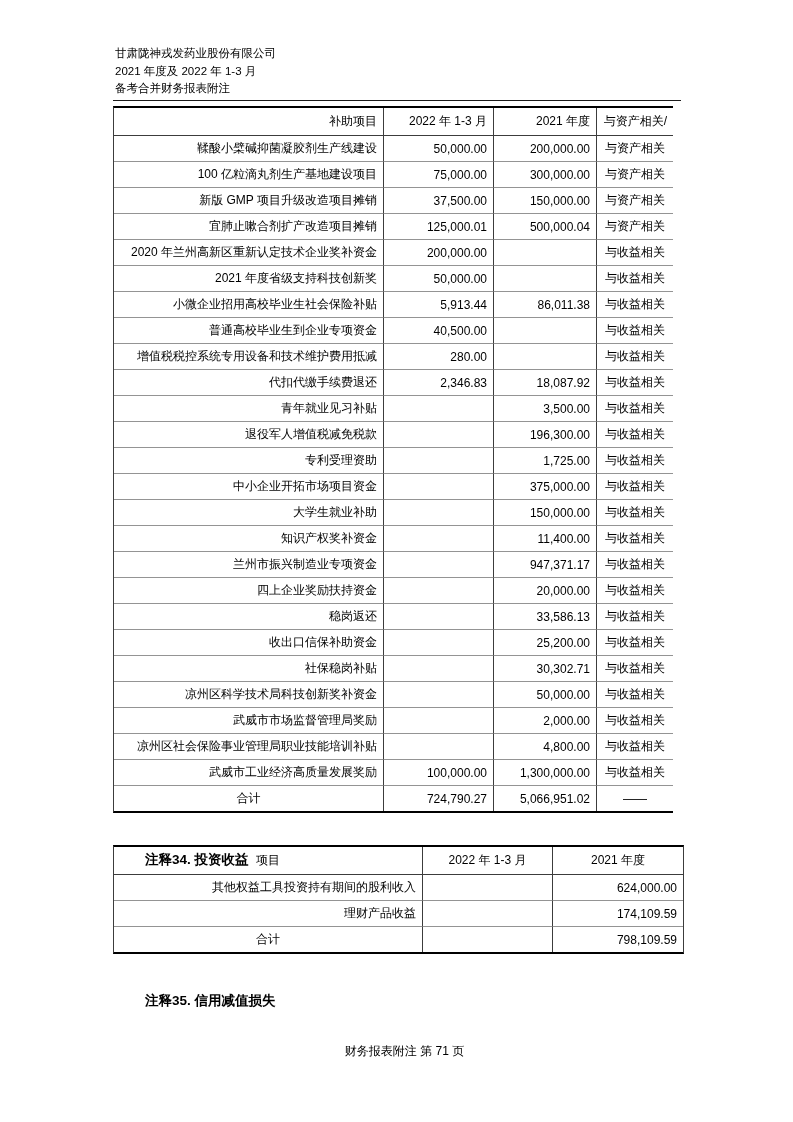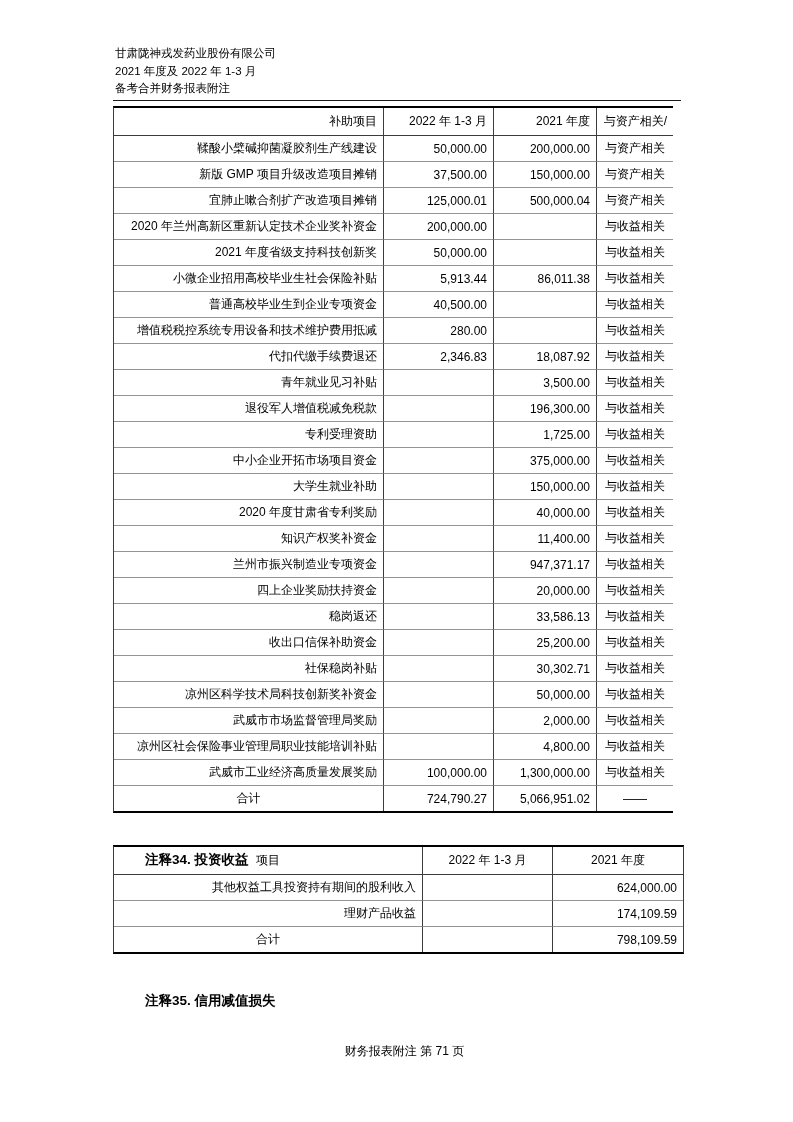--- a/index.html
+++ b/index.html
@@ -79,20 +79,26 @@
       </tr>
     </thead>
     <tbody>
         <tr>
           <td class="c0">鞣酸小檗碱抑菌凝胶剂生产线建设</td>
           <td class="c1">50,000.00</td>
           <td class="c2">200,000.00</td>
           <td class="c3">与资产相关</td>
         </tr>
         <tr>
+          <td class="c0">100 亿粒滴丸剂生产基地建设项目</td>
+          <td class="c1">75,000.00</td>
+          <td class="c2">300,000.00</td>
+          <td class="c3">与资产相关</td>
+        </tr>
+        <tr>
           <td class="c0">新版 GMP 项目升级改造项目摊销</td>
           <td class="c1">37,500.00</td>
           <td class="c2">150,000.00</td>
           <td class="c3">与资产相关</td>
         </tr>
         <tr>
           <td class="c0">宜肺止嗽合剂扩产改造项目摊销</td>
           <td class="c1">125,000.01</td>
           <td class="c2">500,000.04</td>
           <td class="c3">与资产相关</td>
@@ -154,26 +160,20 @@
         <tr>
           <td class="c0">中小企业开拓市场项目资金</td>
           <td class="c1"></td>
           <td class="c2">375,000.00</td>
           <td class="c3">与收益相关</td>
         </tr>
         <tr>
           <td class="c0">大学生就业补助</td>
           <td class="c1"></td>
           <td class="c2">150,000.00</td>
-          <td class="c3">与收益相关</td>
-        </tr>
-        <tr>
-          <td class="c0">2020 年度甘肃省专利奖励</td>
-          <td class="c1"></td>
-          <td class="c2">40,000.00</td>
           <td class="c3">与收益相关</td>
         </tr>
         <tr>
           <td class="c0">知识产权奖补资金</td>
           <td class="c1"></td>
           <td class="c2">11,400.00</td>
           <td class="c3">与收益相关</td>
         </tr>
         <tr>
           <td class="c0">兰州市振兴制造业专项资金</td>

